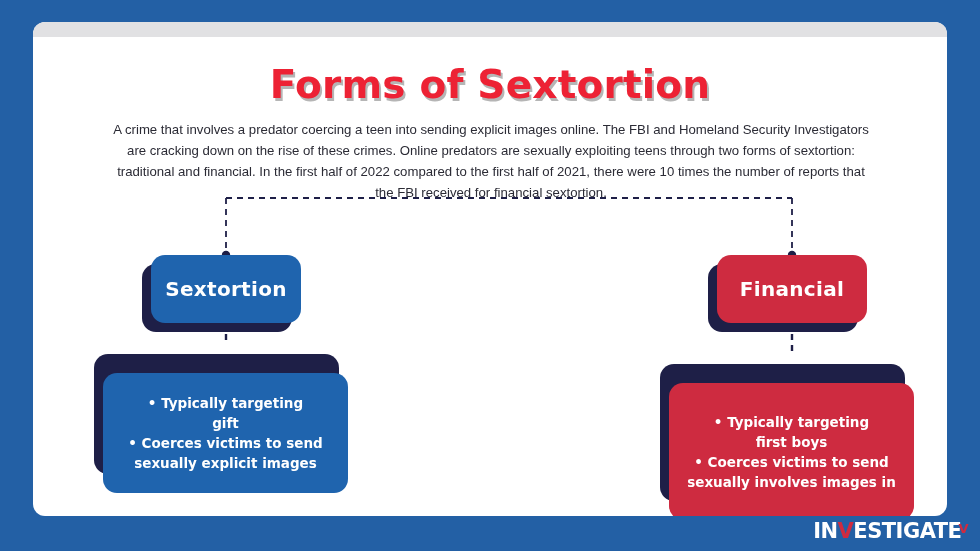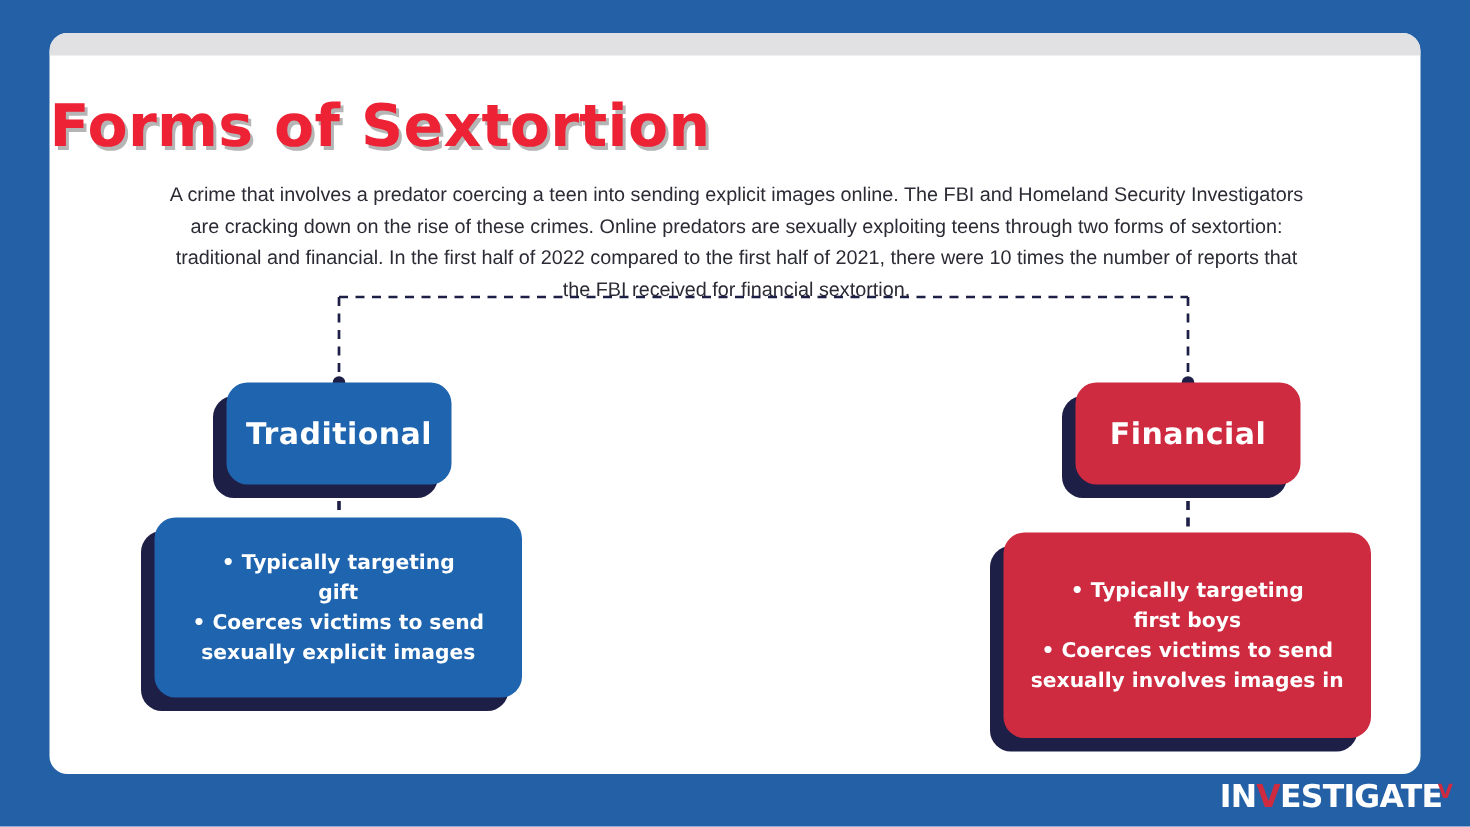--- a/index.html
+++ b/index.html
@@ -29,20 +29,21 @@
     left:0; top:0;
     width:100%; height:15px;
     background:#e1e1e3;
   }
 
   
   .title {
     position:absolute;
     left:0; top:40px;
     width:100%;
+    text-align:center;
     font-size:39px;
     font-weight:bold;
     letter-spacing:.2px;
     color:#ed2234;
     text-shadow:2px 3px 0 rgba(120,120,120,.55);
     font-family:"DejaVu Sans", sans-serif;
   }
 
   
   .intro {
@@ -93,20 +94,21 @@
   .node-head { width:150px; height:68px; }
   .node-head .face { font-size:20px; letter-spacing:.3px; }
 
   
   .node-body .face {
     font-size:13.5px;
     line-height:20px;
     padding:10px 14px;
     flex-direction:column;
     justify-content:center;
+    margin-top:28px;
   }
   .node-body .face div { width:100%; }
 
   
   #head-traditional { left:118px; top:233px; }
   #head-financial   { left:684px; top:233px; }
   #body-traditional { left:70px;  top:323px; width:245px; height:120px; }
   #body-financial   { left:636px; top:333px; width:245px; height:137px; }
 
   
@@ -150,21 +152,21 @@
 
     <path d="M193,301 L193,323" stroke="#1e1f47" stroke-width="2.4" fill="none" stroke-dasharray="6,5"></path>
     <path d="M759,301 L759,333" stroke="#1e1f47" stroke-width="2.4" fill="none" stroke-dasharray="6,5"></path>
 
     <circle cx="193" cy="233" r="4.2" fill="#1e1f47"></circle>
     <circle cx="759" cy="233" r="4.2" fill="#1e1f47"></circle>
   </svg>
 
   <div class="node node-head blue" id="head-traditional">
     <div class="shadow"></div>
-    <div class="face">Traditional</div>
+    <div class="face">Sextortion</div>
   </div>
 
   <div class="node node-head red" id="head-financial">
     <div class="shadow"></div>
     <div class="face">Financial</div>
   </div>
 
   <div class="node node-body blue" id="body-traditional">
     <div class="shadow"></div>
     <div class="face">

